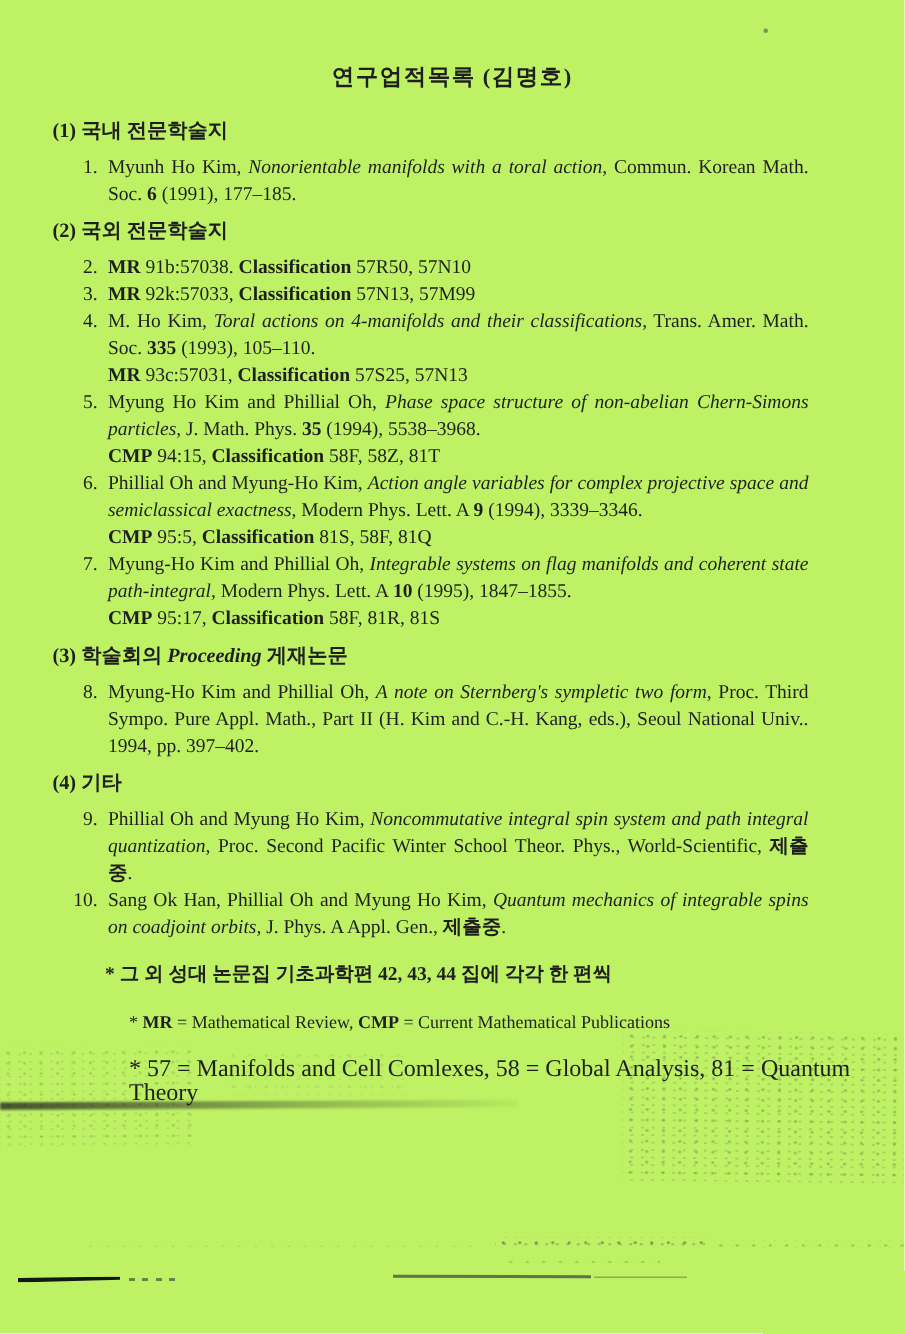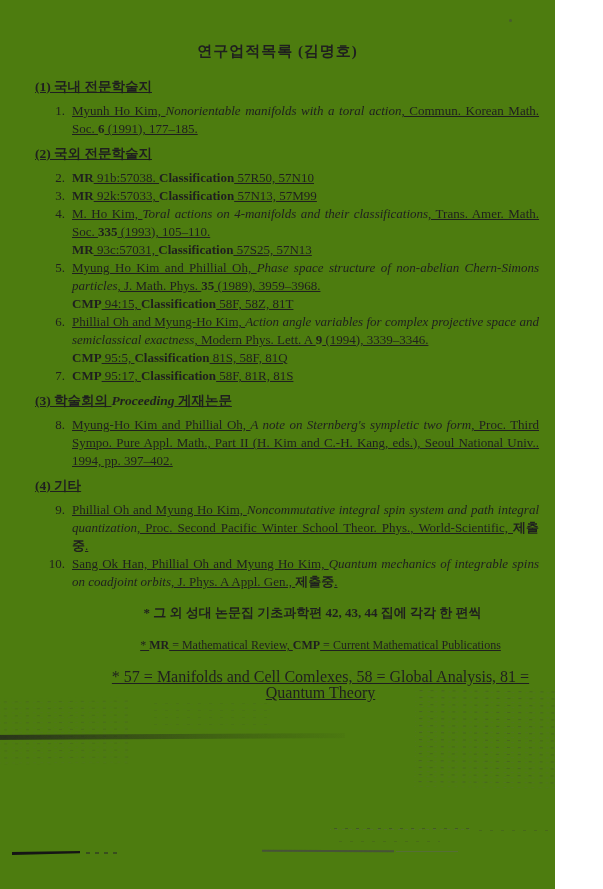--- a/index.html
+++ b/index.html
@@ -1,41 +1,41 @@
 <!DOCTYPE html>
 <html><head>
 <meta charset="utf-8">
 <style>
   html,body { margin:0; padding:0; background:#ffffff; }
   .page {
-    position:relative; width:555px; height:889px; overflow:hidden;
-    background:#4d7c0f; color:#1f1f1f;
+    position:relative; width:603px; height:889px; overflow:hidden;
+    background:#bef264; color:#1f1f1f;
     font-family:"Liberation Serif","DejaVu Serif",serif;
     font-size:13px;
   }
   .title {
     margin:0; padding-top:42px; text-align:center;
     font-size:15px; font-weight:bold; letter-spacing:1px;
   }
   #sections { margin-top:18px; }
   .section-heading {
     margin:8px 0 7px 35px; font-size:13.5px; font-weight:bold; line-height:16px;
   }
   .entry { display:flex; margin-left:34px; }
   .entry .no {
     flex:none; width:38px; text-align:right; padding-right:7px;
     box-sizing:border-box; line-height:18px;
   }
   .entry .body-wrap { width:467px; }
   .entry .body { line-height:18px; text-align:justify; }
   .entry .meta { line-height:18px; }
-  .s-r { font-style:normal;text-decoration:underline; }
+  .s-r { font-style:normal; }
   .s-i { font-style:italic; }
   .s-b { font-weight:bold; }
-  #footnotes { position:relative; z-index:2;text-align:center; }
+  #footnotes { position:relative; z-index:2; }
   .fn { line-height:16px; }
   .fn-0 { margin:14px 0 0 70px; font-weight:bold; font-size:13px; }
   .fn-1 { margin:16px 0 16px 86px; font-size:12px; }
   .fn-2 { margin:6px 0 0 86px; font-size:16px; }
   
   .artifact { position:absolute; pointer-events:none; z-index:1; }
   .speckle {
     background-image:
       radial-gradient(rgba(55,55,55,.55) 1px, transparent 1.4px),
       radial-gradient(rgba(95,95,95,.45) 1px, transparent 1.3px);
@@ -96,34 +96,35 @@
       <div class="entry">
         <div class="no">4.</div>
         <div class="body-wrap">
           <div class="body"><span class="s-r">M. Ho Kim, </span><span class="s-i">Toral actions on 4-manifolds and their classifications</span><span class="s-r">, Trans. Amer. Math. Soc. </span><span class="s-b">335</span><span class="s-r"> (1993), 105–110.</span></div>
           <div class="meta"><span class="s-b">MR</span><span class="s-r"> 93c:57031, </span><span class="s-b">Classification</span><span class="s-r"> 57S25, 57N13</span></div>
         </div>
       </div>
       <div class="entry">
         <div class="no">5.</div>
         <div class="body-wrap">
-          <div class="body"><span class="s-r">Myung Ho Kim and Phillial Oh, </span><span class="s-i">Phase space structure of non-abelian Chern-Simons particles</span><span class="s-r">, J. Math. Phys. </span><span class="s-b">35</span><span class="s-r"> (1989), 3959–3968.</span></div>
+          <div class="body"><span class="s-r">Myung Ho Kim and Phillial Oh, </span><span class="s-i">Phase space structure of non-abelian Chern-Simons particles</span><span class="s-r">, J. Math. Phys. </span><span class="s-b">35</span><span class="s-r"> (1994), 5538–3968.</span></div>
           <div class="meta"><span class="s-b">CMP</span><span class="s-r"> 94:15, </span><span class="s-b">Classification</span><span class="s-r"> 58F, 58Z, 81T</span></div>
         </div>
       </div>
       <div class="entry">
         <div class="no">6.</div>
         <div class="body-wrap">
           <div class="body"><span class="s-r">Phillial Oh and Myung-Ho Kim, </span><span class="s-i">Action angle variables for complex projective space and semiclassical exactness</span><span class="s-r">, Modern Phys. Lett. A </span><span class="s-b">9</span><span class="s-r"> (1994), 3339–3346.</span></div>
           <div class="meta"><span class="s-b">CMP</span><span class="s-r"> 95:5, </span><span class="s-b">Classification</span><span class="s-r"> 81S, 58F, 81Q</span></div>
         </div>
       </div>
       <div class="entry">
         <div class="no">7.</div>
         <div class="body-wrap">
+          <div class="body"><span class="s-r">Myung-Ho Kim and Phillial Oh, </span><span class="s-i">Integrable systems on flag manifolds and coherent state path-integral</span><span class="s-r">, Modern Phys. Lett. A </span><span class="s-b">10</span><span class="s-r"> (1995), 1847–1855.</span></div>
           <div class="meta"><span class="s-b">CMP</span><span class="s-r"> 95:17, </span><span class="s-b">Classification</span><span class="s-r"> 58F, 81R, 81S</span></div>
         </div>
       </div>
       <div class="section-heading"><span class="s-r">(3) 학술회의 </span><span class="s-i">Proceeding</span><span class="s-r"> 게재논문</span></div>
       <div class="entry">
         <div class="no">8.</div>
         <div class="body-wrap">
           <div class="body"><span class="s-r">Myung-Ho Kim and Phillial Oh, </span><span class="s-i">A note on Sternberg's sympletic two form</span><span class="s-r">, Proc. Third Sympo. Pure Appl. Math., Part II (H. Kim and C.-H. Kang, eds.), Seoul National Univ.. 1994, pp. 397–402.</span></div>
         </div>
       </div>

